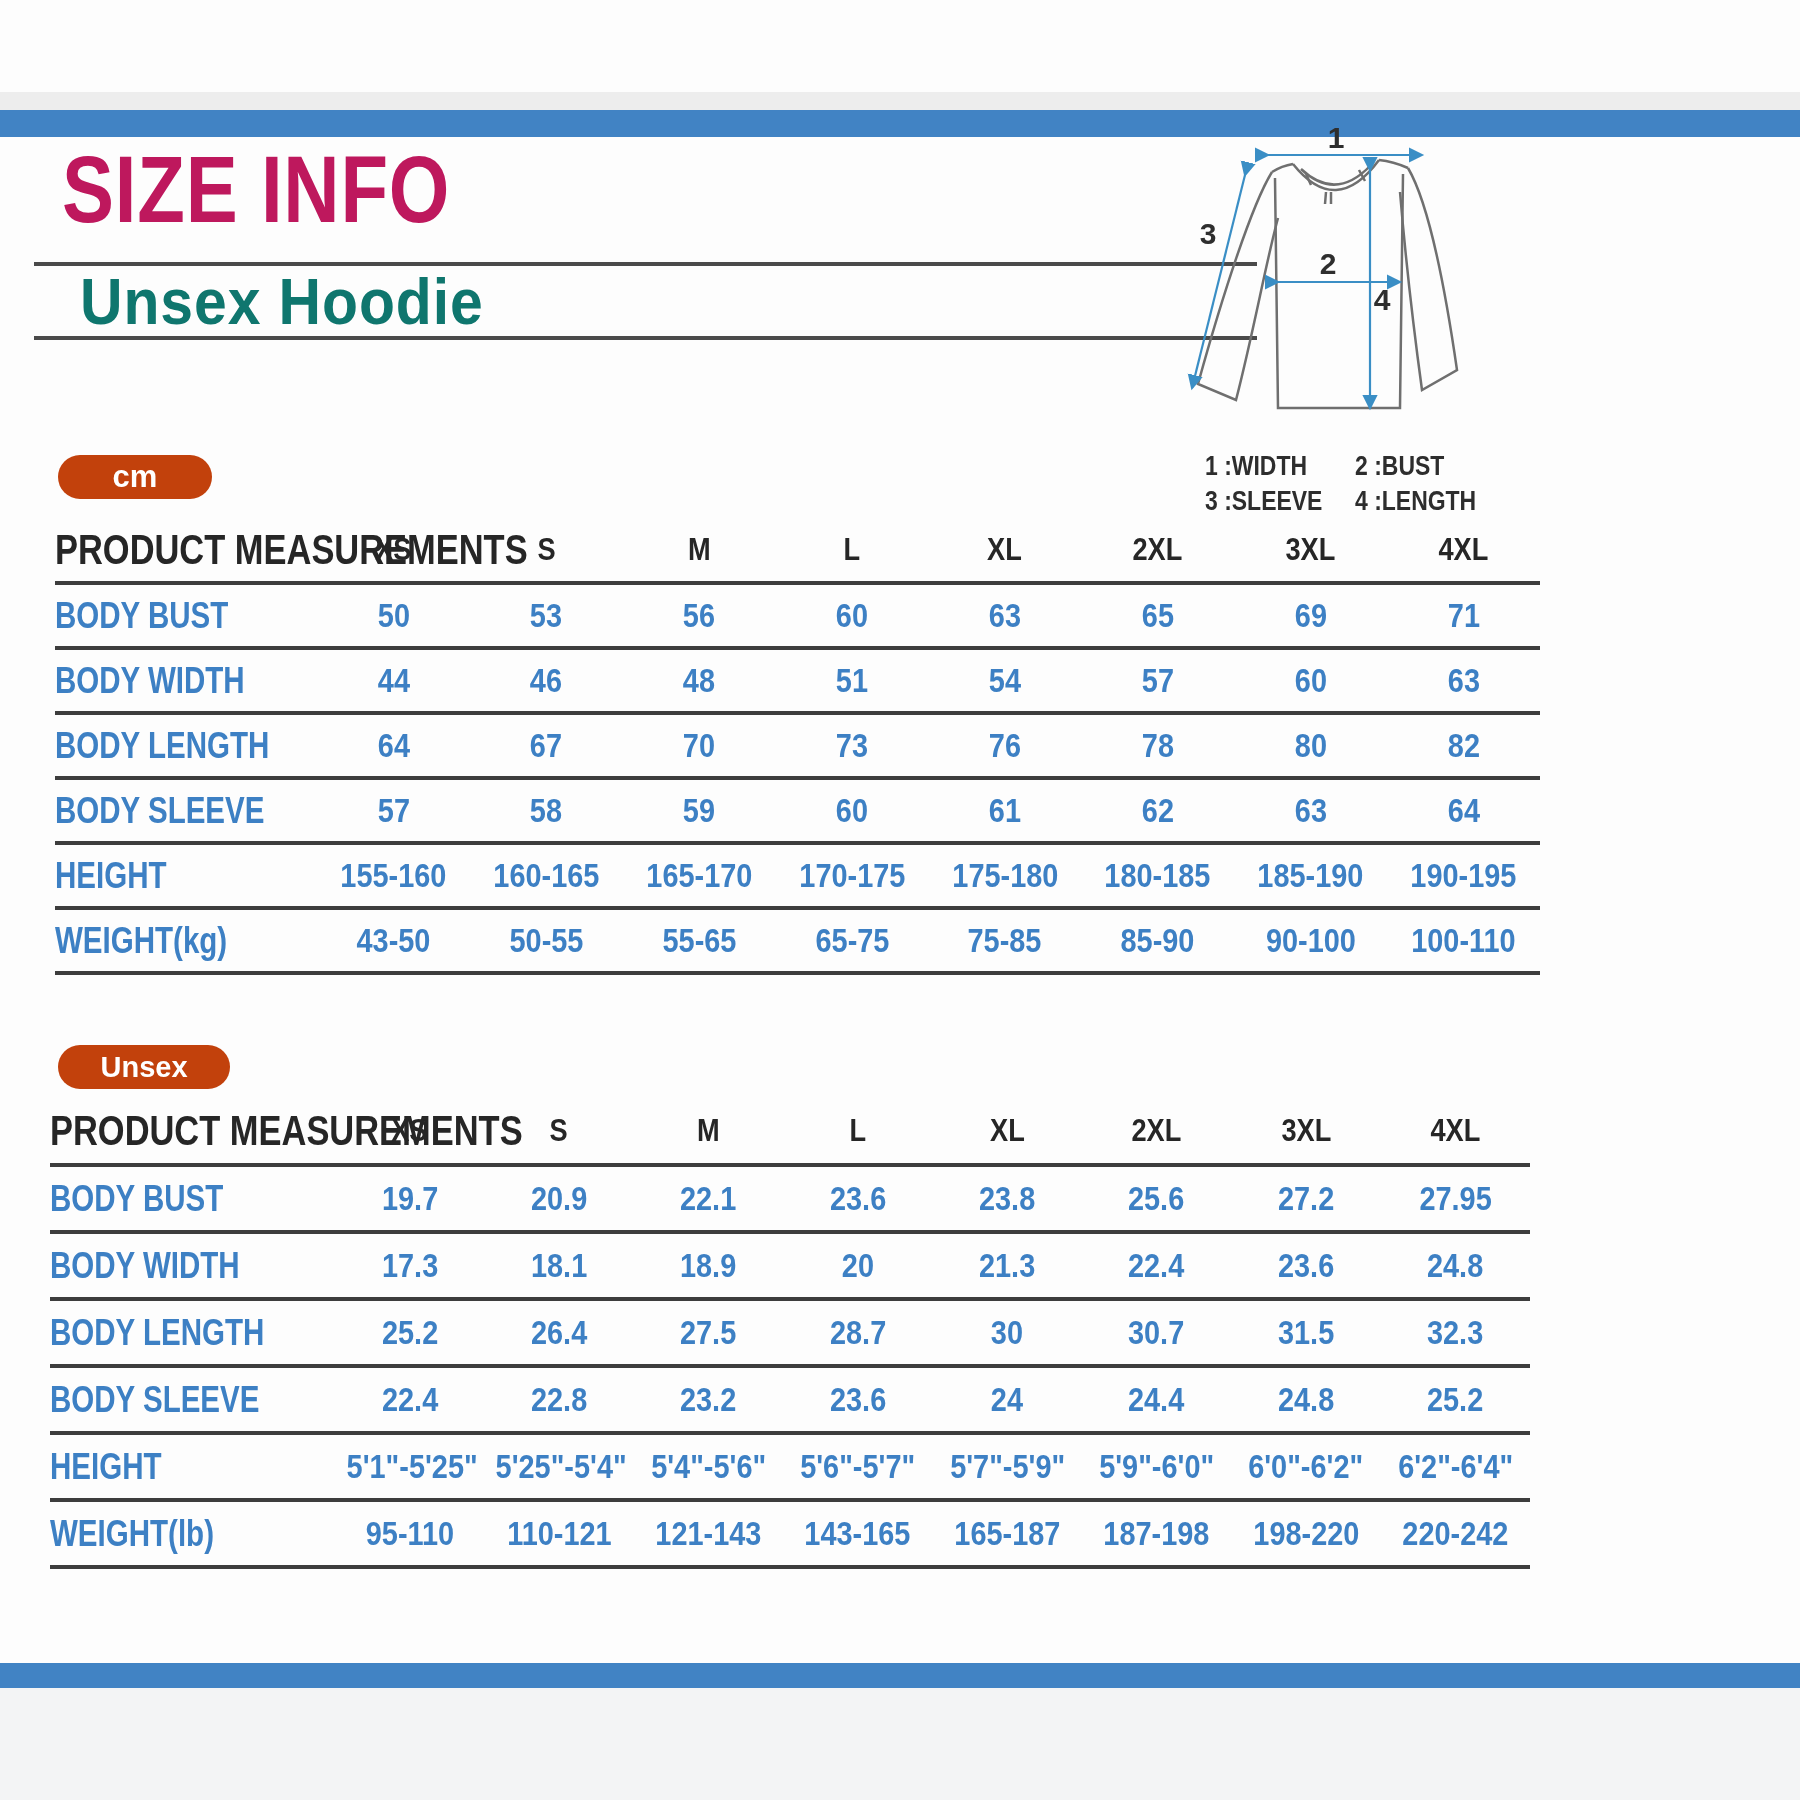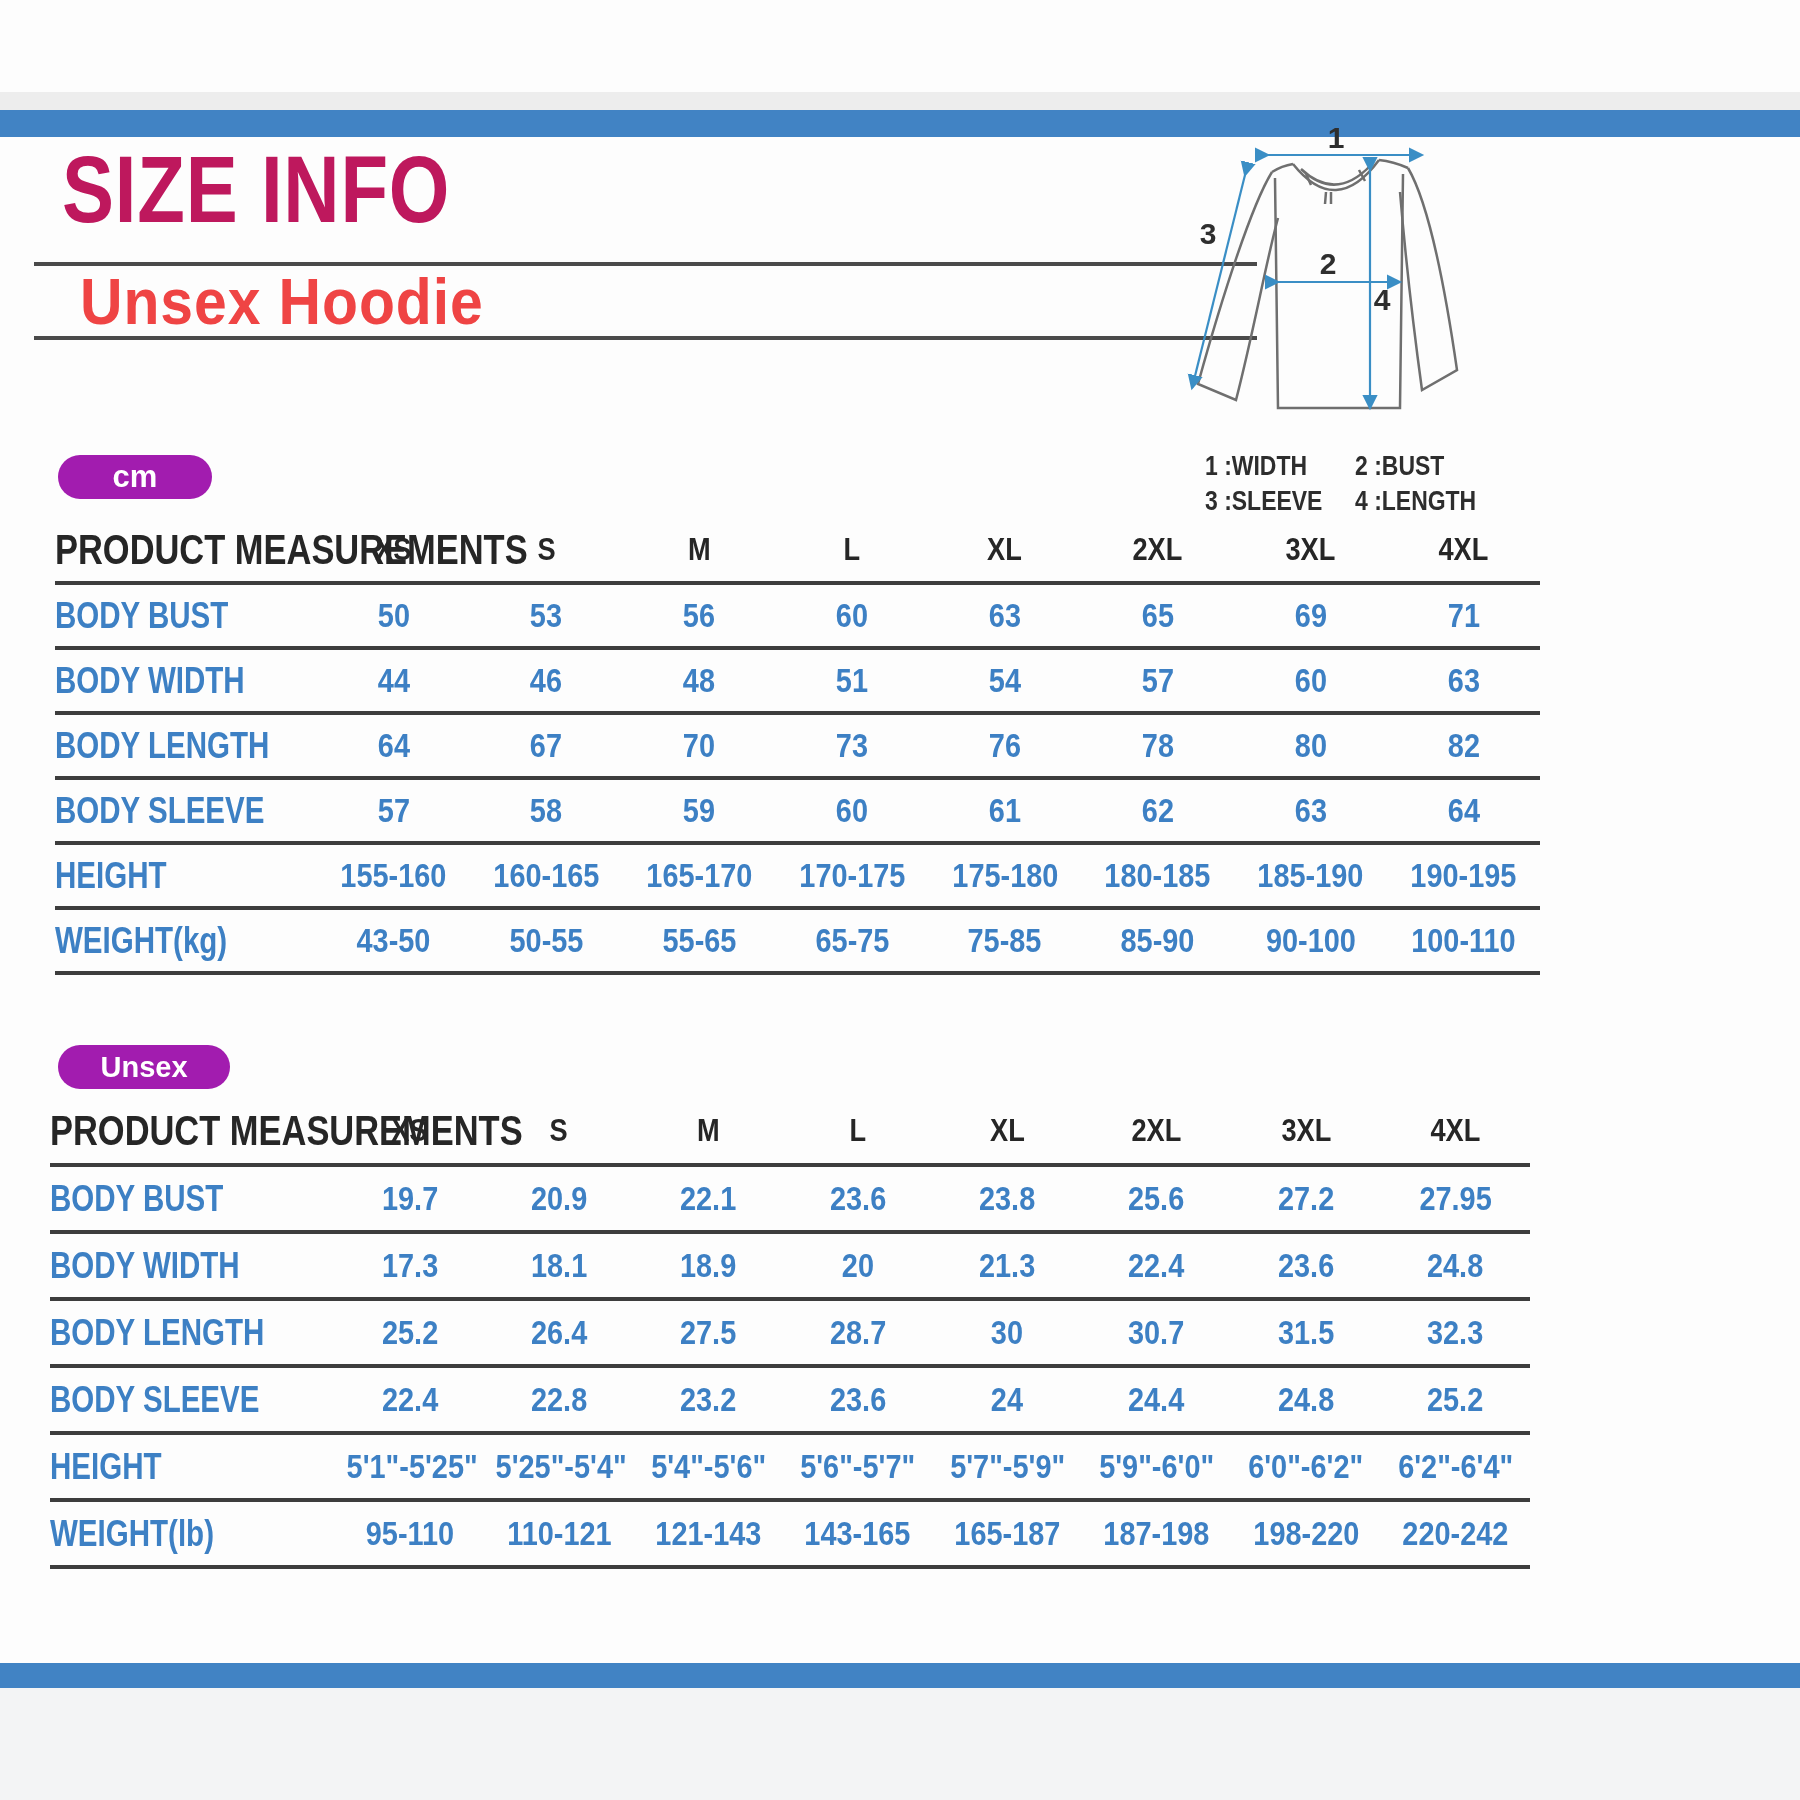--- a/index.html
+++ b/index.html
@@ -15,28 +15,28 @@
 
   .cx{display:inline-block;transform:scaleX(.82);transform-origin:left center;white-space:nowrap;}
   .cxc{display:inline-block;transform:scaleX(.85);transform-origin:center center;white-space:nowrap;}
 
   .page-title{
     position:absolute;left:62px;top:142px;font-size:95px;font-weight:bold;
     color:#be185d;letter-spacing:1px;line-height:1;
   }
   .page-sub{
     position:absolute;left:80px;top:270px;font-size:64px;font-weight:bold;
-    color:#ef4444;letter-spacing:1px;line-height:1;text-align:center;
+    color:#0f766e;letter-spacing:1px;line-height:1;text-align:center;
   }
   .rule{position:absolute;left:34px;width:1223px;height:4px;background:#4a4a4a;}
   .rule.r1{top:262px;}
   .rule.r2{top:336px;}
 
   .badge{
-    position:absolute;background:#a21caf;color:#ffffff;font-weight:bold;
+    position:absolute;background:#c2410c;color:#ffffff;font-weight:bold;
     border-radius:22px;text-align:center;
   }
   .badge.cm{left:58px;top:455px;width:154px;height:44px;font-size:31px;line-height:44px;}
   .badge.inches{left:58px;top:1045px;width:172px;height:44px;font-size:29px;line-height:44px;}
 
   table.size-table{position:absolute;border-collapse:collapse;table-layout:fixed;}
   table.t-cm{left:55px;top:518px;width:1485px;}
   table.t-in{left:50px;top:1098px;width:1480px;}
   .size-table tr{border-bottom:4px solid #3d3d3d;}
   table.t-cm tr{height:65px;}

